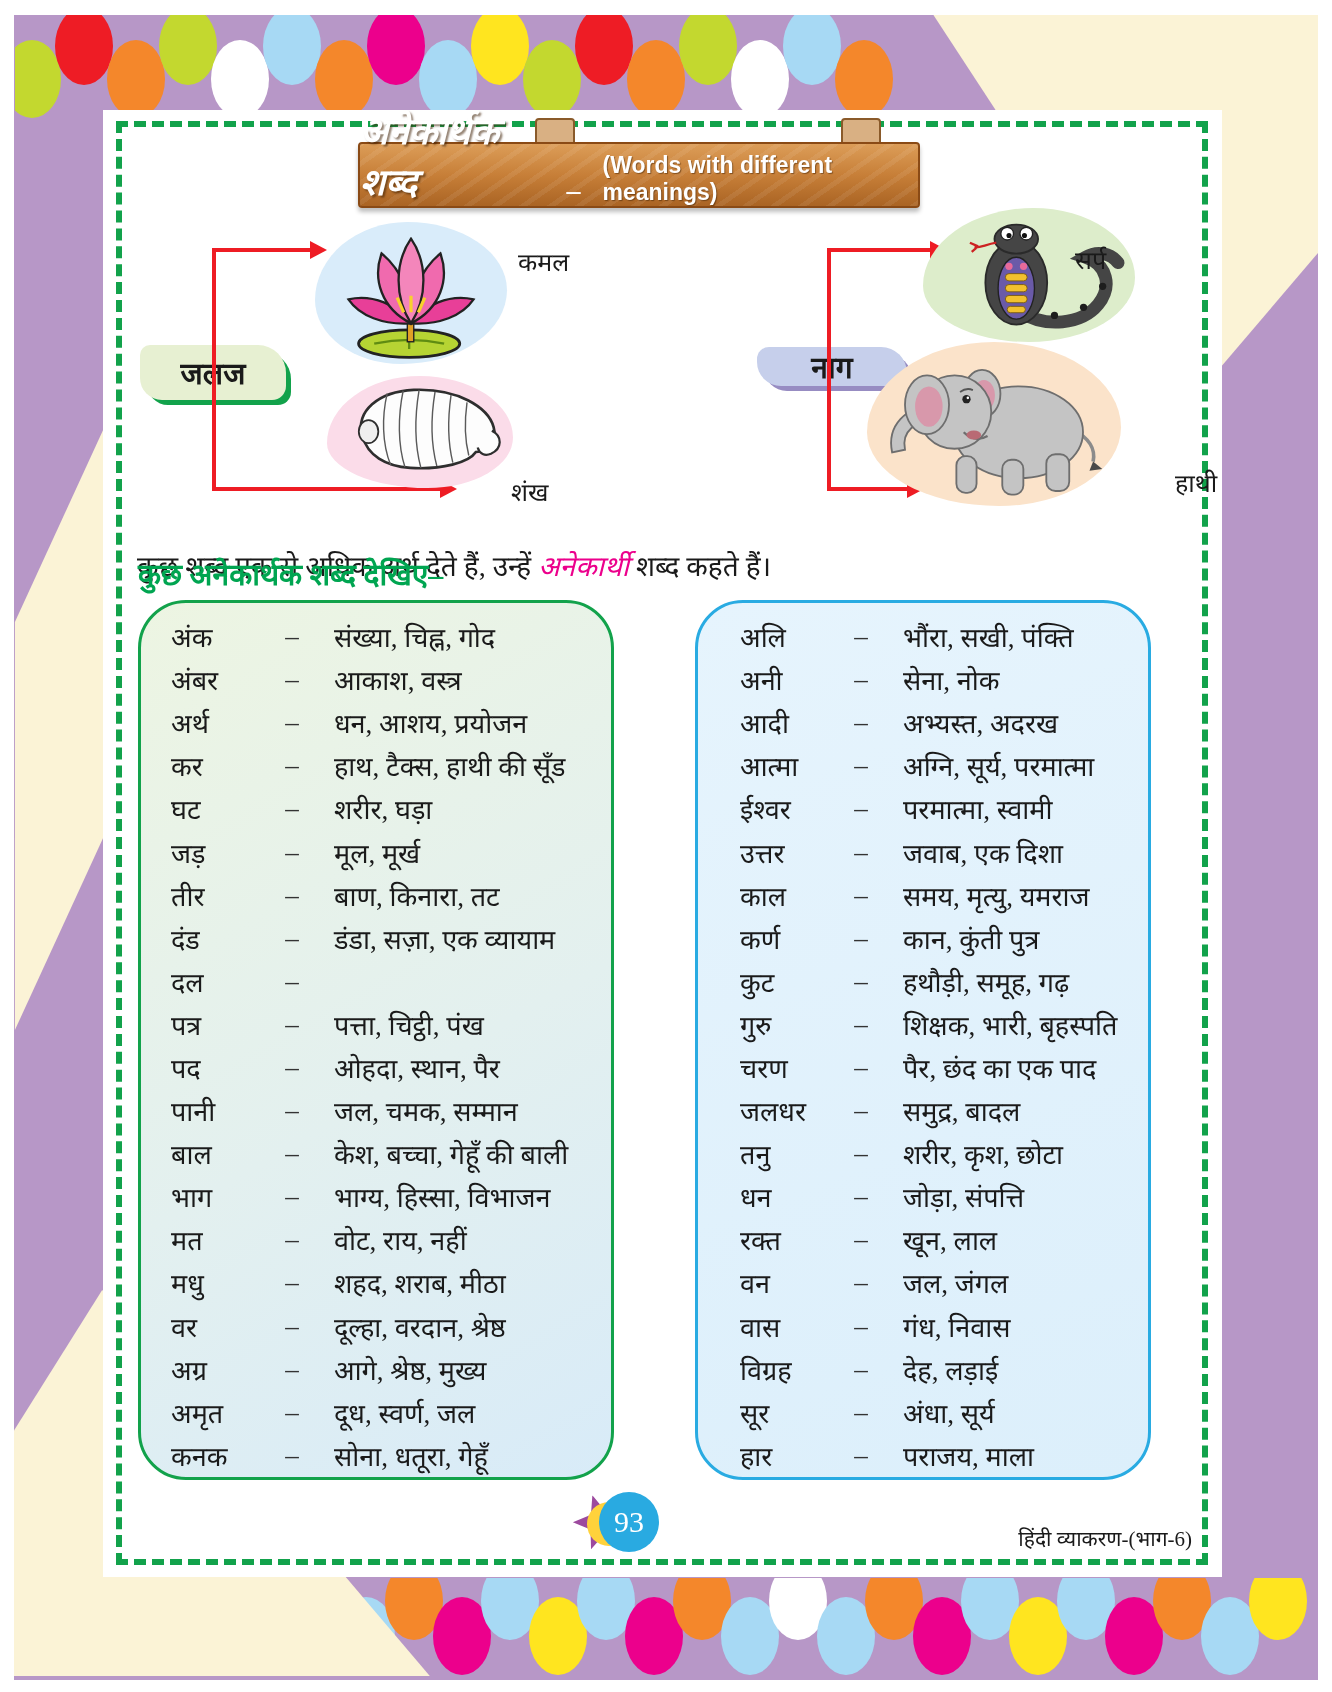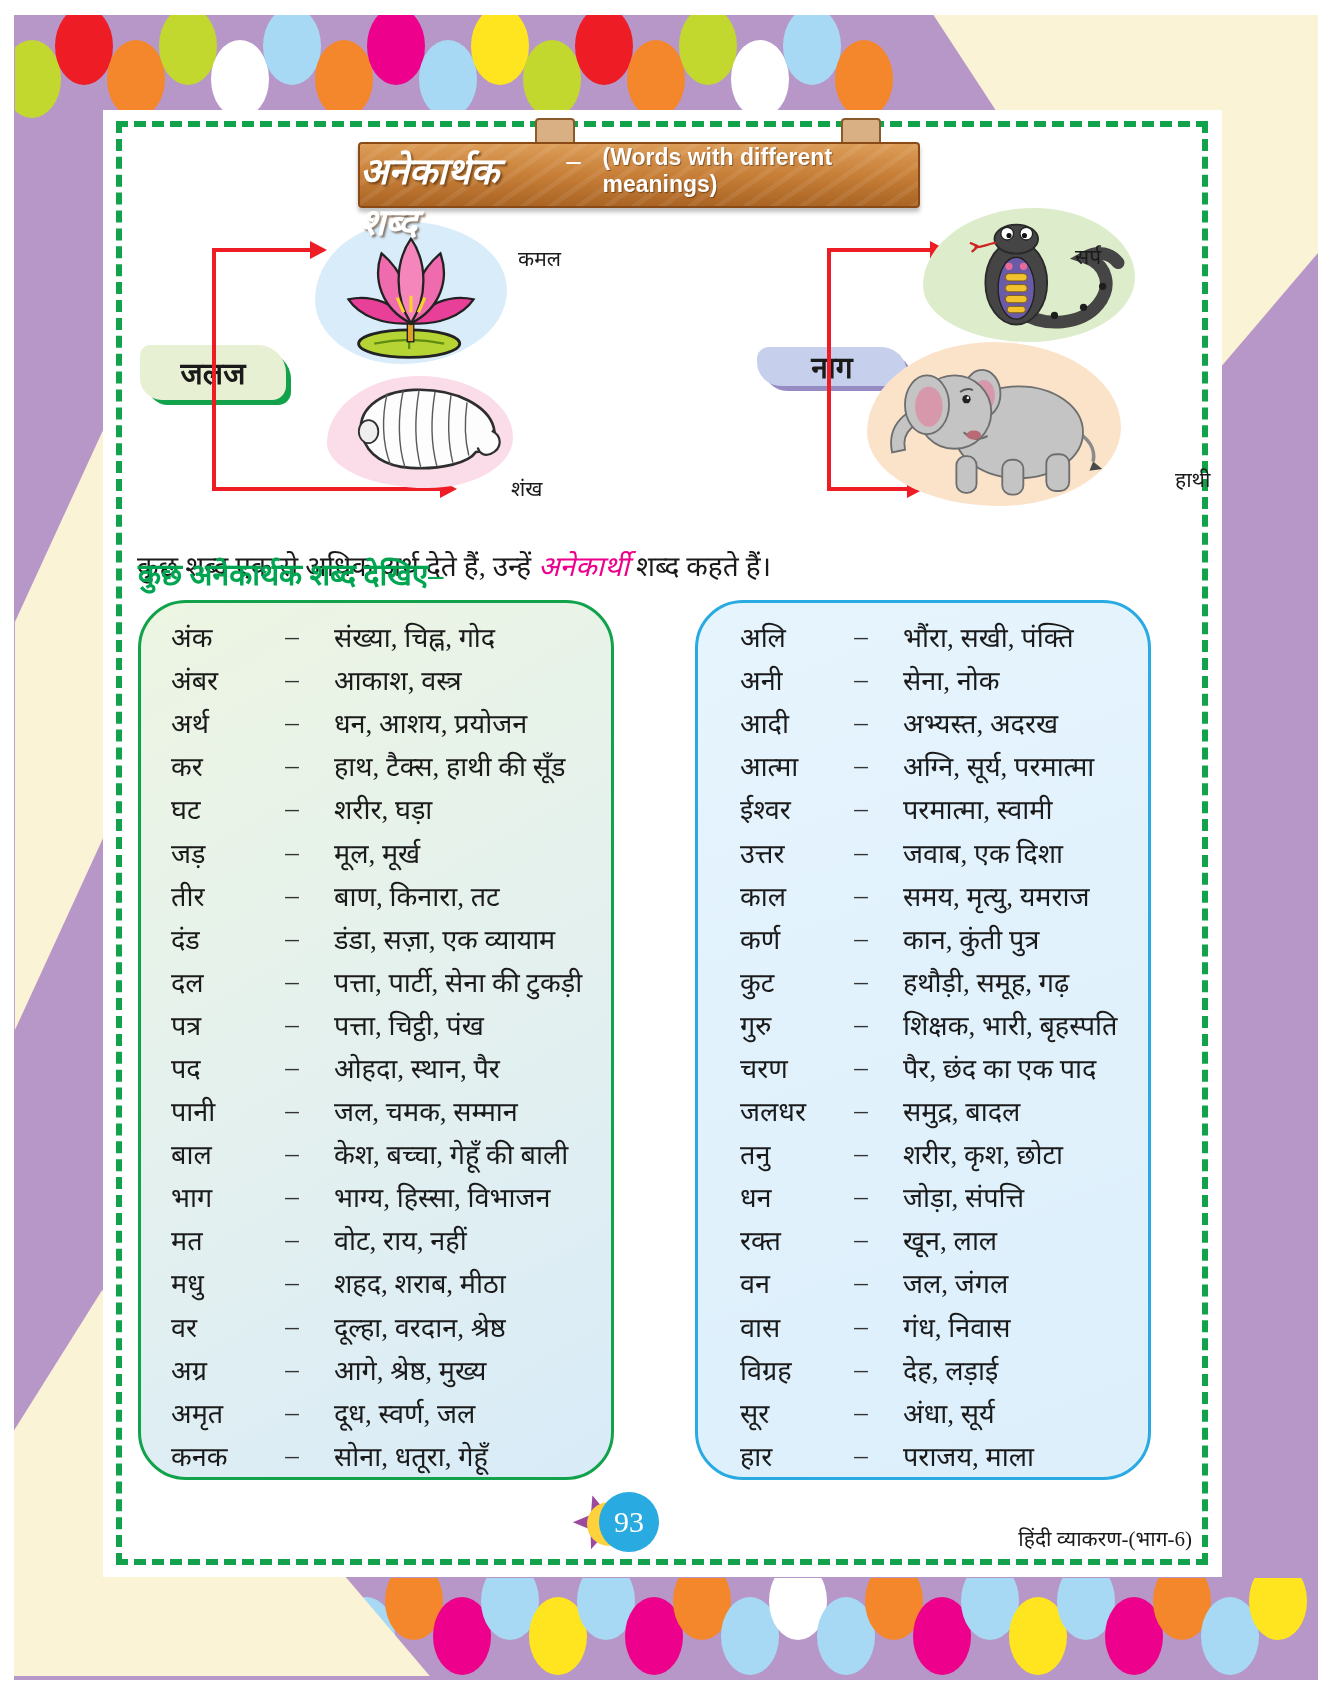--- a/index.html
+++ b/index.html
@@ -18,21 +18,21 @@
   .dotband-bottom{left:14px;top:1578px;width:1304px;height:102px;}
   .dot{position:absolute;width:58px;height:78px;border-radius:50%;}
 
   .page{position:absolute;left:103px;top:110px;width:1119px;height:1467px;background:#fff;}
   .dashedframe{position:absolute;left:13px;right:14px;top:11px;bottom:12px;
                border:6px dashed var(--green,#12a24b);}
 
   .board{position:absolute;left:255px;top:32px;width:558px;height:62px;
          background:linear-gradient(180deg,#dc9d58 0%,#c77f38 50%,#aa6424 100%);
          border:2px solid #8a4a15;border-radius:4px;box-shadow:0 4px 4px rgba(0,0,0,.25);
-         display:flex;align-items:flex-start;justify-content:center;gap:22px;z-index:3;}
+         display:flex;align-items:flex-end;justify-content:center;gap:22px;z-index:3;}
   .board::after{content:"";position:absolute;inset:0;
          background:repeating-linear-gradient(-35deg,rgba(255,255,255,.07) 0 5px,transparent 5px 16px);}
   .peg{position:absolute;top:8px;width:36px;height:28px;background:#d9b083;
        border:2px solid #8a5a2a;border-radius:4px;z-index:2;}
   .peg-l{left:432px;} .peg-r{left:738px;}
   .board-hi{font-size:37px;font-weight:bold;font-style:italic;color:#fff;
             text-shadow:2px 2px 2px rgba(60,30,0,.55);position:relative;z-index:1;}
   .board-sep{font-size:28px;font-weight:bold;color:#fff;position:relative;z-index:1;}
   .board-en{font-size:23px;font-weight:bold;color:#fff;position:relative;z-index:1;
             font-family:"Liberation Sans","DejaVu Sans",sans-serif;text-shadow:1px 1px 1px rgba(60,30,0,.5);}
@@ -50,21 +50,21 @@
 
   .blob{position:absolute;display:flex;align-items:center;justify-content:center;}
   .blob-lotus{left:212px;top:112px;width:192px;height:142px;background:#d9ecfa;
               border-radius:48% 52% 55% 45%/55% 48% 52% 45%;}
   .blob-conch{left:224px;top:266px;width:186px;height:112px;background:#fbdce9;
               border-radius:50% 50% 46% 54%/60% 55% 45% 40%;}
   .blob-snake{left:820px;top:98px;width:212px;height:134px;background:#ddedcb;
               border-radius:52% 48% 50% 50%/58% 52% 48% 42%;}
   .blob-eleph{left:764px;top:232px;width:254px;height:164px;background:#fbe3ca;
               border-radius:50% 50% 48% 52%/55% 52% 48% 45%;}
-  .imglabel{position:absolute;font-size:21px;}
+  .imglabel{position:absolute;font-size:25px;}
 
   .introline{position:absolute;left:34px;top:408px;width:900px;font-size:28px;}
   .hl{color:var(--magenta,#ec008c);font-style:italic;}
   .listheading{position:absolute;left:35px;top:443px;font-size:30px;font-weight:bold;
                color:var(--green-dark,#00a551);margin:0;}
 
   .wordbox{position:absolute;top:490px;height:880px;box-sizing:border-box;
            display:flex;flex-direction:column;padding:12px 0 0 0;}
   .wordbox-left{left:35px;width:476px;border:3px solid var(--green,#12a24b);
            border-radius:48px;background:linear-gradient(150deg,#edf5e2 0%,#e3f0ef 55%,#d8ebf8 100%);}
@@ -289,21 +289,20 @@
 
         <div class="wrow">
           <span class="w">दंड</span>
           <span class="d">–</span>
           <span class="m">डंडा, सज़ा, एक व्यायाम</span>
         </div>
 
         <div class="wrow">
           <span class="w">दल</span>
           <span class="d">–</span>
-          <span class="m">पत्ता, पार्टी, सेना की टुकड़ी</span>
         </div>
 
         <div class="wrow">
           <span class="w">पत्र</span>
           <span class="d">–</span>
           <span class="m">पत्ता, चिट्ठी, पंख</span>
         </div>
 
         <div class="wrow">
           <span class="w">पद</span>

